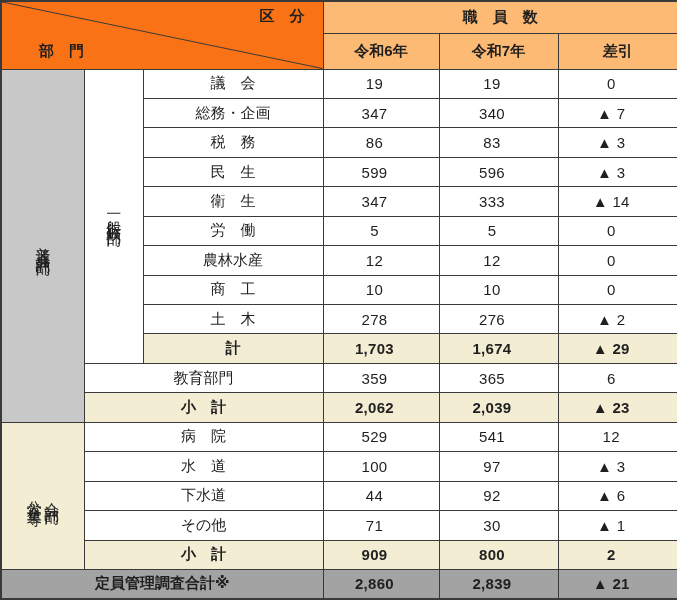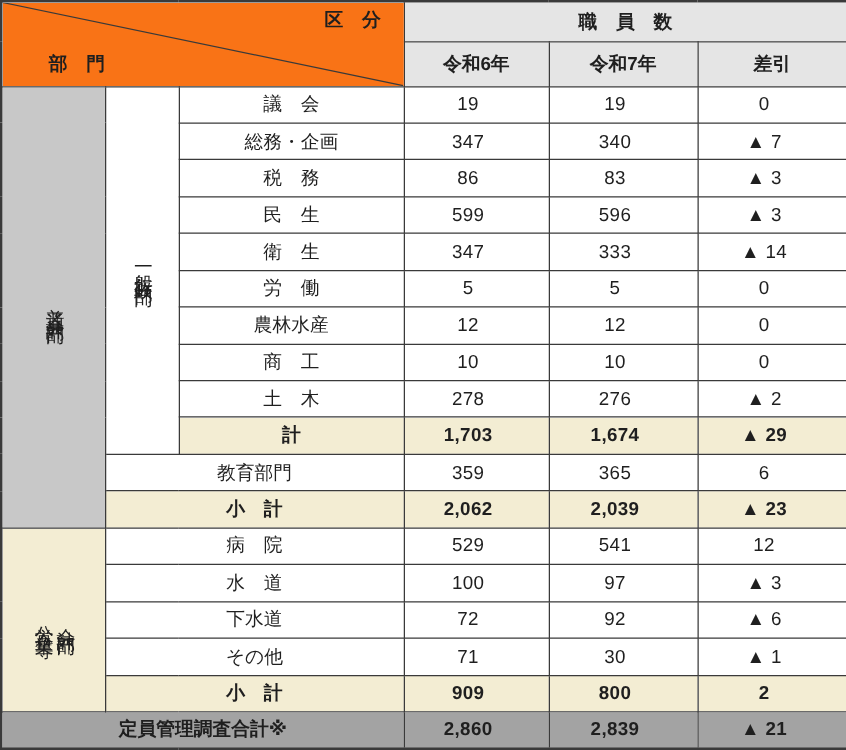--- a/index.html
+++ b/index.html
@@ -24,21 +24,21 @@
     font-size: 15px;
     overflow: hidden;
   }
   tr.hdr-row-1 { height: 32px; }
   tr.hdr-row-2 { height: 35px; }
   tr.body-row  { height: 29px; margin-top: 33px; }
 
   .cream { background: #f3edd3; }
   .gray  { background: #c8c8c8; }
 
-  td.hdr { background: #e5e5e5; font-weight: 700; font-size: 15px; }
+  td.hdr { background: #fdba74; font-weight: 700; font-size: 15px; }
 
   td.corner { position: relative; background: #f97316; }
   .corner-kubun { position: absolute; top: 5px; right: 18px; font-weight: 700; }
   .corner-bumon { position: absolute; bottom: 8px; left: 13px; font-weight: 700; margin-left: 24px; }
   svg.diag { position: absolute; left: 0; top: 0; width: 100%; height: 100%; display: block; }
 
   td.group-cell { padding: 2px 0; }
   .vert {
     writing-mode: vertical-rl;
     text-orientation: upright;
@@ -185,21 +185,21 @@
     <td class="num">12</td>
   </tr>
   <tr class="body-row">
     <td class="lbl" colspan="2">水　道</td>
     <td class="num">100</td>
     <td class="num">97</td>
     <td class="num">▲ 3</td>
   </tr>
   <tr class="body-row">
     <td class="lbl" colspan="2">下水道</td>
-    <td class="num">72</td>
+    <td class="num">44</td>
     <td class="num">92</td>
     <td class="num">▲ 6</td>
   </tr>
   <tr class="body-row">
     <td class="lbl" colspan="2">その他</td>
     <td class="num">71</td>
     <td class="num">30</td>
     <td class="num">▲ 1</td>
   </tr>
   <tr class="body-row">

